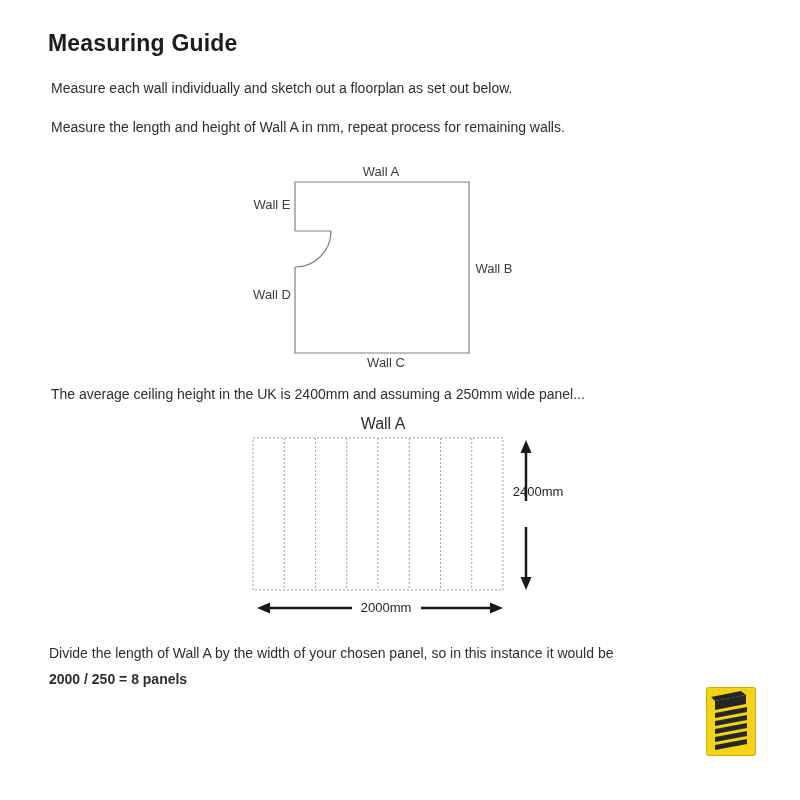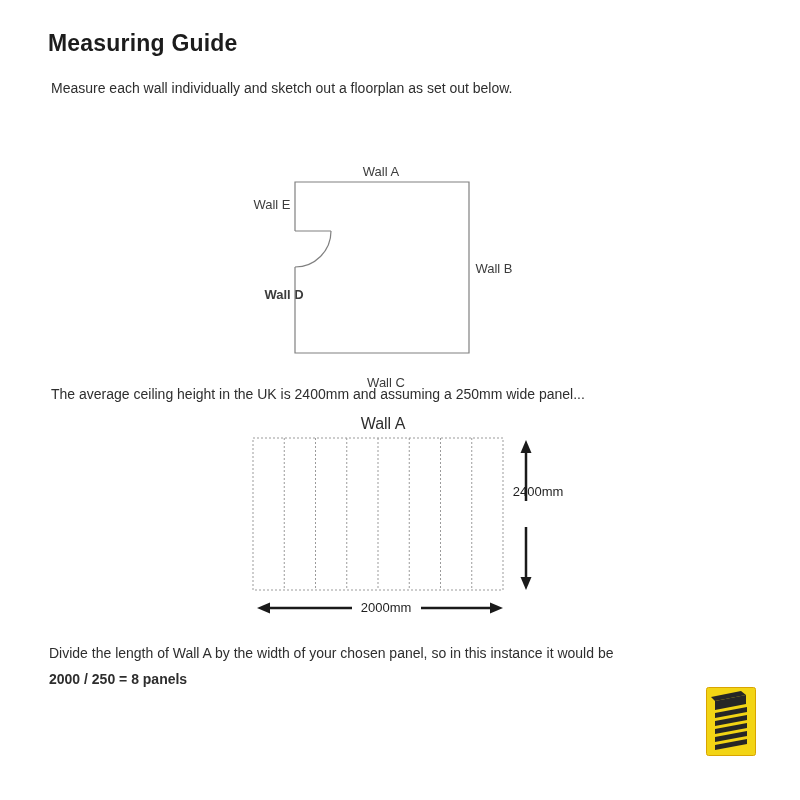--- a/index.html
+++ b/index.html
@@ -59,26 +59,27 @@
 </style>
 </head>
 <body>
 
 <div id="canvas">
 
   <div class="abs title" style="left:48px; top:30px;">Measuring Guide</div>
 
   <div class="abs body-text" style="left:51px; top:80px;">Measure each wall individually and sketch out a floorplan as set out below.</div>
 
+  <div class="abs body-text" style="left:51px; top:119px;">Measure the length and height of Wall A in mm, repeat process for remaining walls.</div>
 
   <div class="abs wall-label" style="left:381px; top:164px;">Wall A</div>
   <div class="abs wall-label" style="left:272px; top:197px;">Wall E</div>
   <div class="abs wall-label" style="left:494px; top:261px;">Wall B</div>
-  <div class="abs wall-label" style="left:284px; top:287px;font-weight:bold;">Wall D</div>
-  <div class="abs wall-label" style="left:386px; top:355px;margin-top:20px;">Wall C</div>
+  <div class="abs wall-label" style="left:272px; top:287px;">Wall D</div>
+  <div class="abs wall-label" style="left:386px; top:355px;">Wall C</div>
 
   <div class="abs body-text" style="left:51px; top:386px;">The average ceiling height in the UK is 2400mm and assuming a 250mm wide panel...</div>
 
   <div class="abs pd-title" style="left:383px; top:415px;">Wall A</div>
   <div class="abs dim-label" style="left:538px; top:484px;">2400mm</div>
   <div class="abs dim-label" style="left:386px; top:600px;">2000mm</div>
 
   <div class="abs body-text" style="left:49px; top:645px;">Divide the length of Wall A by the width of your chosen panel, so in this instance it would be</div>
   <div class="abs body-text bold" style="left:49px; top:671px;">2000 / 250 = 8 panels</div>
 

